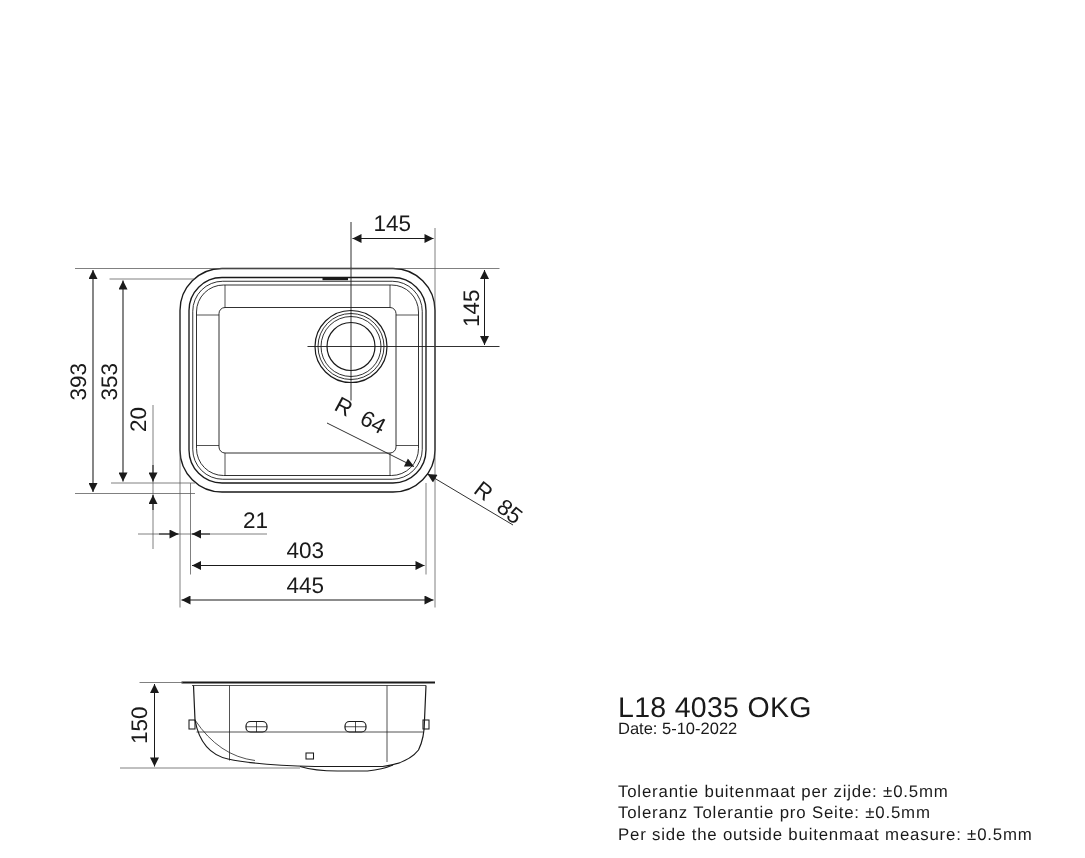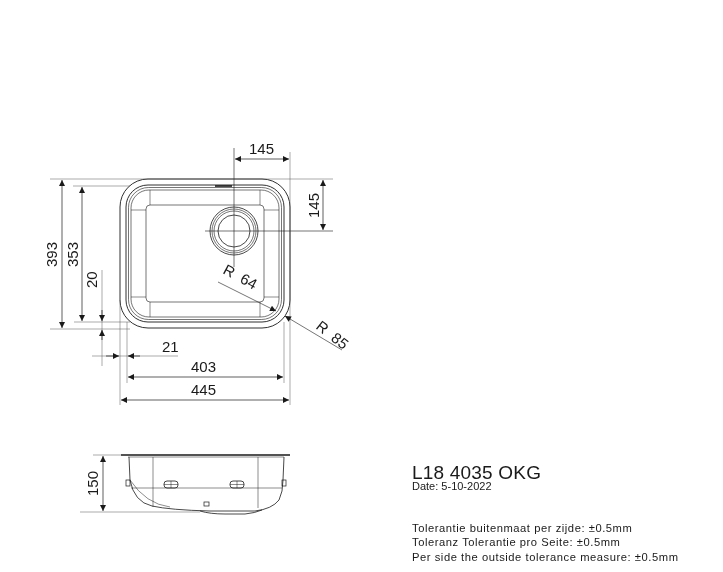--- a/index.html
+++ b/index.html
@@ -124,13 +124,13 @@
 
     <line x1="103" y1="456" x2="103" y2="511" stroke-width="0.7" marker-start="url(#arr)" marker-end="url(#arr)"></line>
   </g>
   <text class="dim-text" transform="translate(98,496) rotate(-90)">150</text>
 </svg>
 
 <div class="info model">L18 4035 OKG</div>
 <div class="info date">Date: 5-10-2022</div>
 <div class="info tol tol1">Tolerantie buitenmaat per zijde: ±0.5mm</div>
 <div class="info tol tol2">Toleranz Tolerantie pro Seite: ±0.5mm</div>
-<div class="info tol tol3">Per side the outside tolerance measure: ±0.5mm</div>
+<div class="info tol tol3">Per side the outside buitenmaat measure: ±0.5mm</div>
 
 </body></html>

